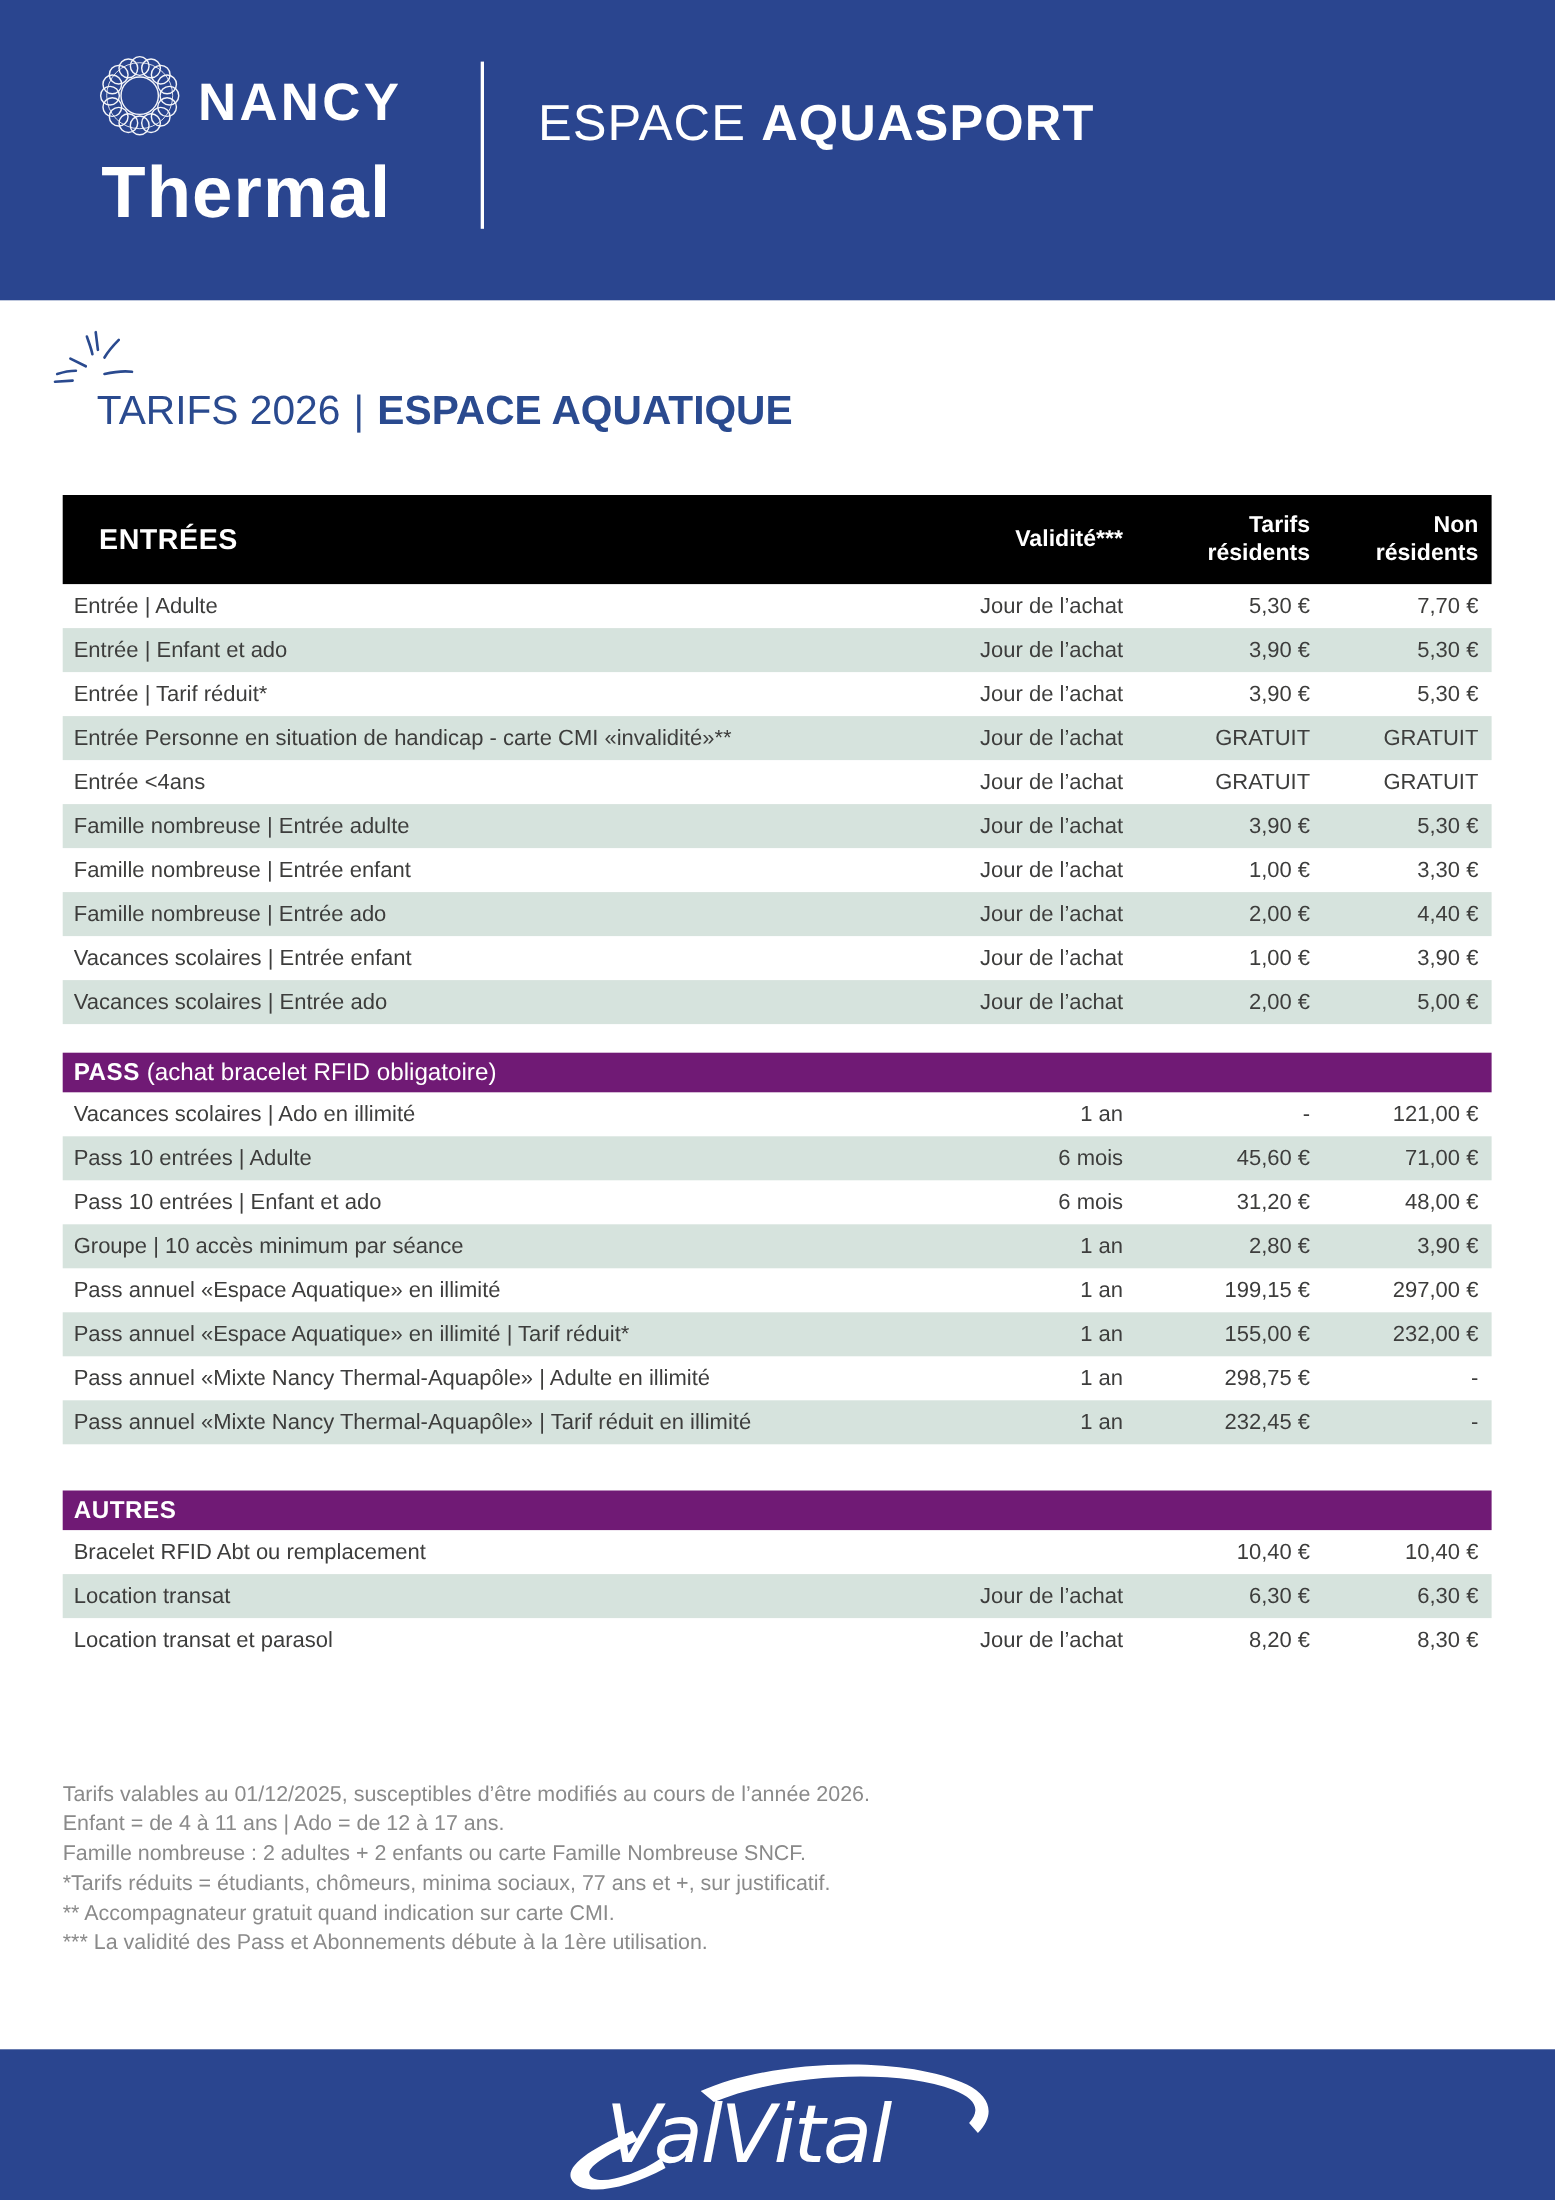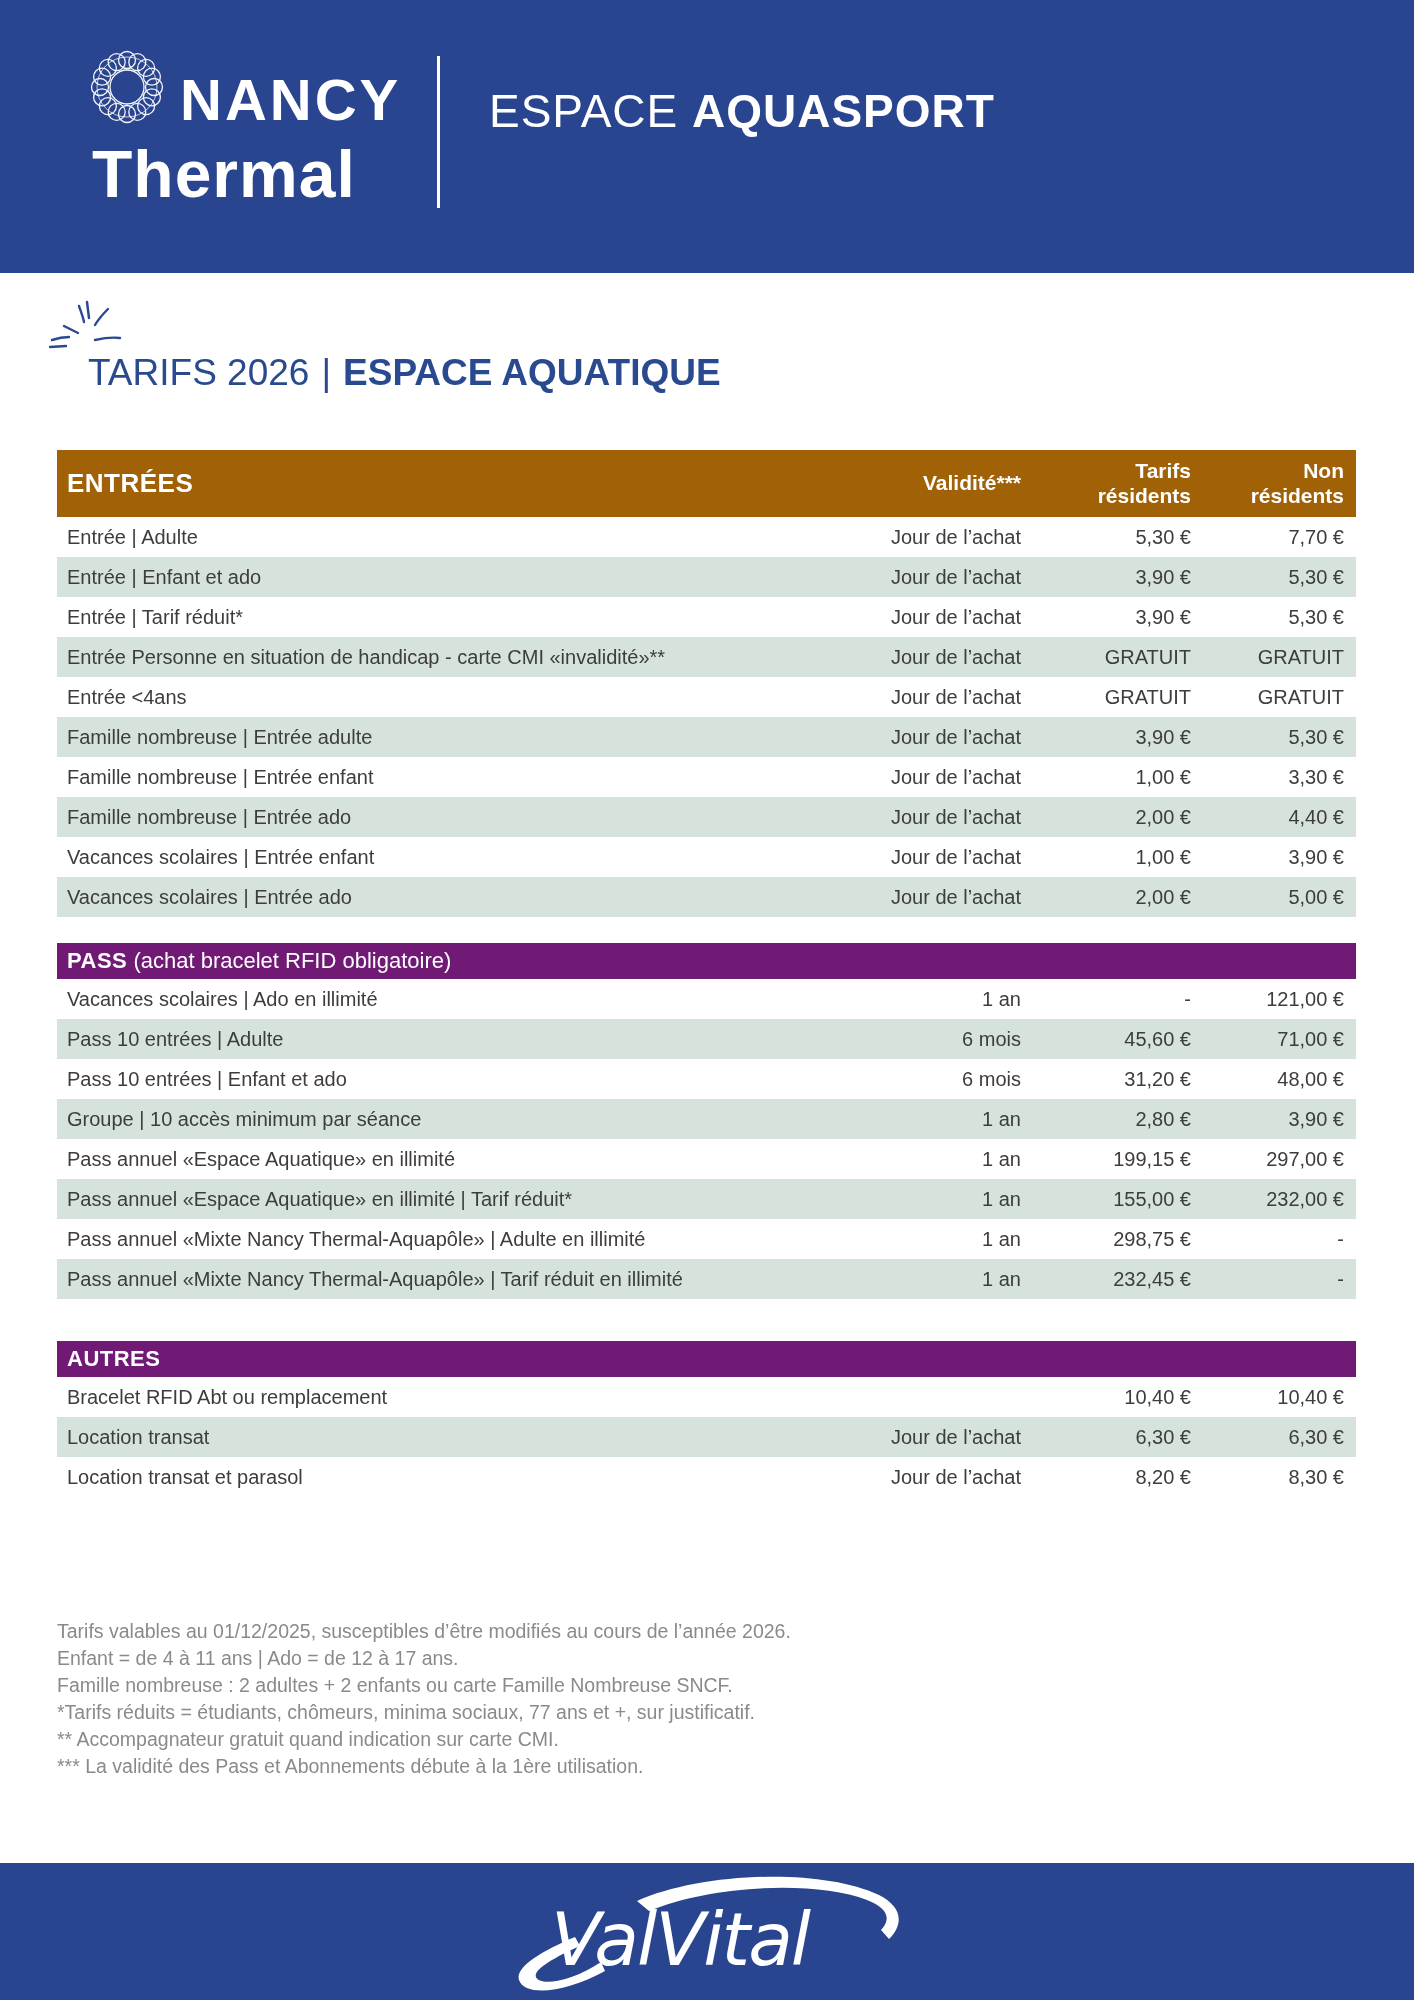--- a/index.html
+++ b/index.html
@@ -12,21 +12,21 @@
   }
 
   
   .header-band {
     position:absolute; top:0; left:0; width:1414px; height:273px;
     background:#2a458f;
   }
   .rosette { position:absolute; left:82px; top:42px; }
   .logo-nancy {
     position:absolute; left:180px; top:66px;
-    color:#fff; font-size:58px; font-weight:700; letter-spacing:3px;
+    color:#fff; font-size:48px; font-weight:700; letter-spacing:3px;
   }
   .logo-thermal {
     position:absolute; left:92px; top:108px;
     color:#fff; font-size:66px; font-weight:700; letter-spacing:1px;margin-top:28px;
   }
   .header-divider {
     position:absolute; left:437px; top:56px; width:3px; height:152px;
     background:#ffffff;
   }
   .espace-title {
@@ -48,21 +48,21 @@
   
   .tables { position:absolute; left:57px; top:450px; width:1299px; }
 
   .grid-cols {
     display:grid;
     grid-template-columns: 1fr 180px 170px 165px;
     align-items:center;
   }
 
   .thead-big {
-    background:#a16207; color:#fff; height:67px;
+    background:#000000; color:#fff; height:81px;padding-left:23px;
   }
   .thead-big .tname { padding-left:10px; font-size:26px; font-weight:700; letter-spacing:0.5px; }
   .thead-big .colh {
     text-align:right; font-size:21px; font-weight:700; line-height:1.18;
     white-space:pre-line;
   }
   .thead-big .last { padding-right:12px; }
 
   .thead-slim {
     background:#701a75; color:#fff; height:36px;

